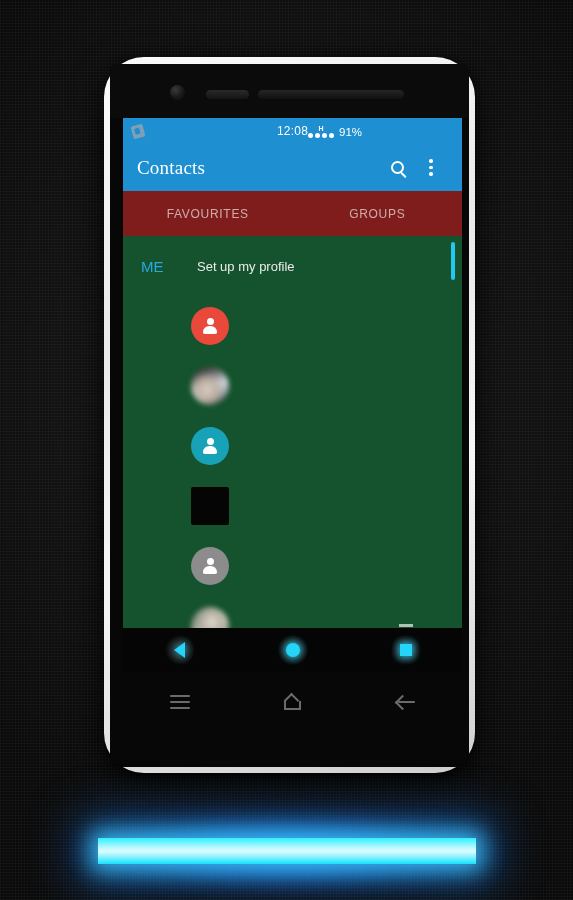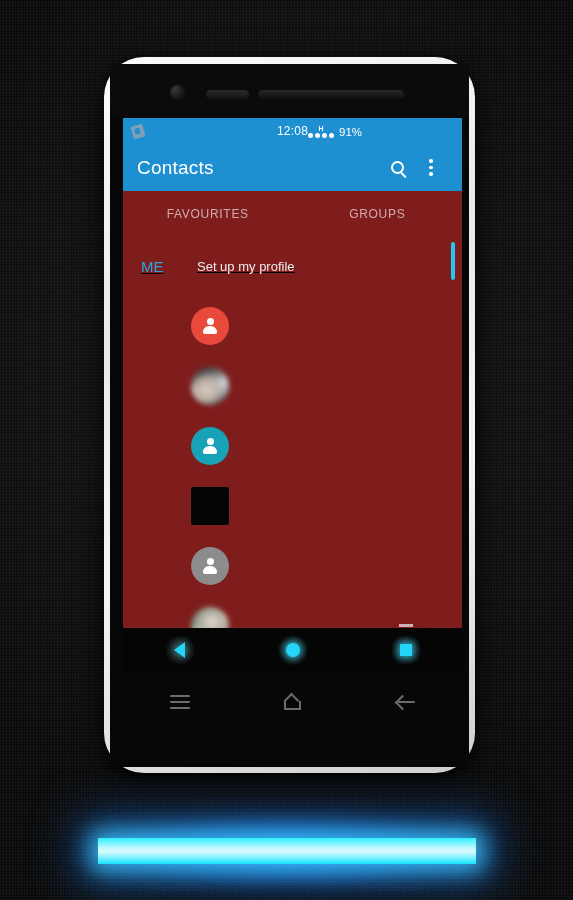--- a/index.html
+++ b/index.html
@@ -81,41 +81,41 @@
   #net-type { font-size: 7px; font-weight: bold; margin-bottom: 1px; }
   #signal-dots { display:flex; gap: 2px; }
   #signal-dots i { width:5px; height:5px; border-radius:50%; background:#fff; display:block; }
   #battery-pct { font-size: 11.5px; }
 
   
   #app-bar {
     height: 47px; background: #1e90d2;
     display:flex; align-items:center; padding: 0 14px;
   }
-  #app-title { color:#fff; font-size: 19px; flex:1; letter-spacing:.2px; }
+  #app-title { color:#fff; font-size: 19px; flex:1; letter-spacing:.2px;font-family:Liberation Serif, serif; }
   #search-btn, #overflow-btn { width: 34px; height:34px; display:flex; align-items:center; justify-content:center; cursor:pointer; }
   .mag { width:13px; height:13px; border:2px solid #fff; border-radius:50%; position:relative; }
   .mag::after { content:""; position:absolute; right:-5px; bottom:-4px; width:7px; height:2px; background:#fff; transform:rotate(45deg); border-radius:1px; }
   .dots3 { display:flex; flex-direction:column; gap:3px; }
   .dots3 i { width:3.5px; height:3.5px; border-radius:50%; background:#fff; display:block; }
 
   
   #tab-bar { height: 45px; background:#7f1d1d; display:flex; align-items:stretch; }
   .tab {
     flex:1; display:flex; align-items:center; justify-content:center;
     font-size: 12px; letter-spacing: .7px; color: rgba(255,255,255,.62);
     position: relative; cursor:pointer;
   }
   .tab.active { color:#ffffff; }
   .tab.active::after {
     content:""; position:absolute; left:8%; right:8%; bottom:0; height:2.5px; background:#ffffff;
   }
 
   
-  #contacts-list { position: relative; background:#7f1d1d; height: 464px; overflow:hidden;text-decoration:underline; }
+  #contacts-list { position: relative; background:#14532d; height: 464px; overflow:hidden; }
   #scroll-track { position:absolute; right:7px; top:0; bottom:0; width:4px; }
   #scroll-thumb { position:absolute; right:7px; top:6px; width:4px; height:38px; background:#22c7f2; border-radius:2px; cursor:pointer; }
 
   #me-row { display:flex; align-items:center; height: 60px; padding: 0 18px; cursor:pointer; }
   #me-label { color:#2aa9e0; font-size:15px; width: 56px; }
   #me-action { color:#ececec; font-size:13px; }
 
   .contact-row { display:flex; align-items:center; height: 60px; padding-left: 68px; cursor:pointer; }
   .avatar { width: 38px; height:38px; flex:0 0 38px; border-radius:50%; display:flex; align-items:center; justify-content:center; }
   .avatar.square { border-radius:2px; }

